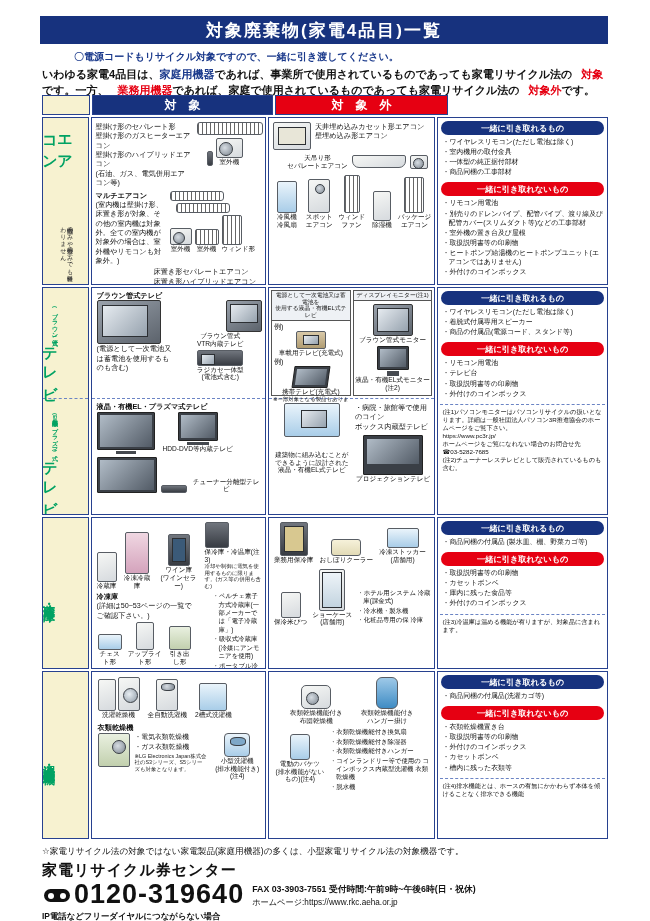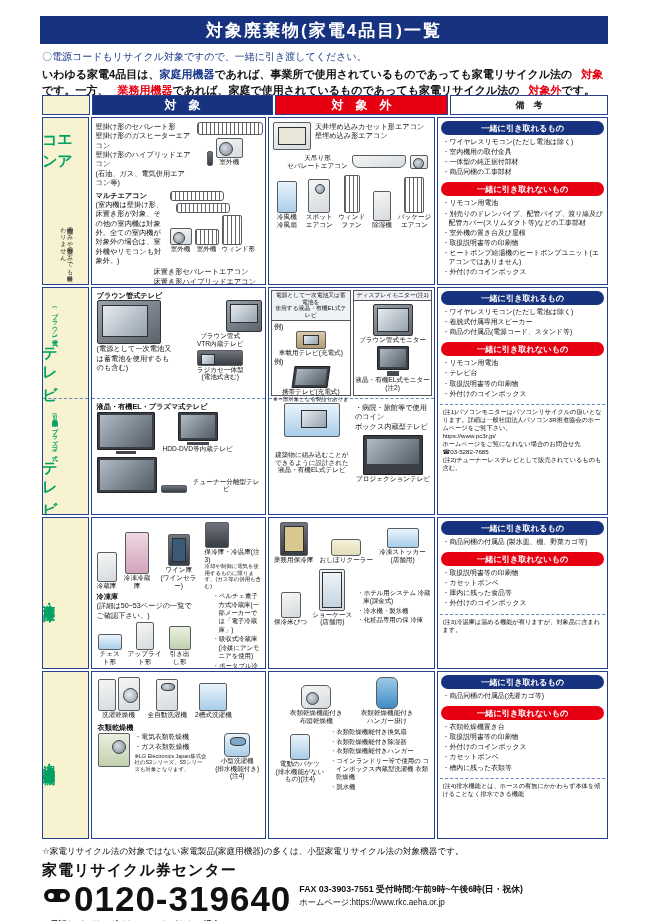--- a/index.html
+++ b/index.html
@@ -2,21 +2,21 @@
 <html><head>
 <meta charset="utf-8">
 <style>
   html,body{margin:0;padding:0;background:#fff;}
   body{font-family:"Liberation Sans","DejaVu Sans",sans-serif;color:#111;}
   .page{position:relative;width:650px;height:921px;background:#fff;overflow:hidden;}
 
   .titlebar{position:absolute;left:40px;top:16px;width:568px;height:28px;background:#17327e;color:#fff;
     font-weight:bold;font-size:17px;display:flex;align-items:center;justify-content:center;letter-spacing:2px;}
   .intro{position:absolute;left:42px;top:50px;width:572px;}
-  .intro-cord{color:#1b3a8c;font-weight:normal;font-size:10px;}
+  .intro-cord{color:#1b3a8c;font-weight:bold;font-size:10px;margin-left:32px;}
   .intro-main{font-weight:bold;font-size:11px;line-height:1.45;margin-top:3px;}
   .blue{color:#1b3a8c;} .red{color:#e60012;margin-left:9px;}
 
   .tablewrap{position:absolute;left:42px;top:95px;width:566px;}
   .trow{display:flex;margin-bottom:2px;}
   .cell{border:1.5px solid #27418f;background:#fff;box-sizing:border-box;overflow:hidden;position:relative;}
   .gap{margin-right:2px;}
   .hcell{height:20px;display:flex;align-items:center;justify-content:center;font-weight:bold;}
   .h-label{width:48px;background:#f7f2d0;}
   .h-target{width:181px;background:#17327e;color:#fff;font-size:12px;}
@@ -59,21 +59,21 @@
   .xbox{border:1px solid #555;box-sizing:border-box;}
   .xbox-title{font-size:5.8px;line-height:1.15;text-align:center;border-bottom:1px solid #555;padding:1px;background:#eef1f5;white-space:pre-line;}
 
   .footer{position:absolute;left:42px;top:846px;width:572px;}
   .star{font-size:8.6px;}
   .center-name{font-weight:bold;font-size:15px;margin-top:3px;letter-spacing:1px;}
   .dialrow{display:flex;align-items:flex-start;margin-top:1px;}
   .freedial{width:26px;height:13px;background:#111;border-radius:7px;position:relative;margin:8px 4px 0 2px;flex:none;}
   .freedial::before,.freedial::after{content:"";position:absolute;top:3.5px;width:6px;height:6px;border-radius:50%;background:#fff;}
   .freedial::before{left:4px;} .freedial::after{right:4px;}
-  .bignum{font-weight:bold;font-size:35px;letter-spacing:1px;line-height:1;}
+  .bignum{font-weight:bold;font-size:27px;letter-spacing:1px;line-height:1;}
   .faxcol{margin-left:8px;padding-top:3px;}
   .faxline{font-weight:bold;font-size:8.8px;}
   .hpline{font-size:8.2px;margin-top:1px;}
   .ipnote{font-weight:bold;font-size:8.4px;margin-top:3px;}
 </style>
 </head>
 <body>
 
 <div class="page">
 
@@ -83,21 +83,20 @@
     <div class="intro-cord">〇電源コードもリサイクル対象ですので、一緒に引き渡してください。</div>
     <div class="intro-main"><span>いわゆる家電4品目は、</span><span class="blue">家庭用機器</span><span>であれば、事業所で使用されているものであっても家電リサイクル法の</span><span class="red">対象</span><span>です。一方、</span><span class="red">業務用機器</span><span>であれば、家庭で使用されているものであっても家電リサイクル法の</span><span class="red">対象外</span><span>です。</span></div>
   </div>
 
   <div class="tablewrap">
 
     <div class="trow">
       <div class="cell hcell h-label gap"></div>
       <div class="cell hcell h-target gap">対　象</div>
       <div class="cell hcell h-ex gap">対　象　外</div>
-      <div class="cell hcell h-rem">備　考</div>
     </div>
 
     <div class="trow" style="height:168px">
       <div class="cell label-cell gap">
         <div class="vwrap">
           <div class="vlabel">エアコン</div>
           <div class="vnote">室内機のみや室外機のみでも料金は変わりません。</div>
         </div>
       </div>
       <div class="cell tcell gap">

